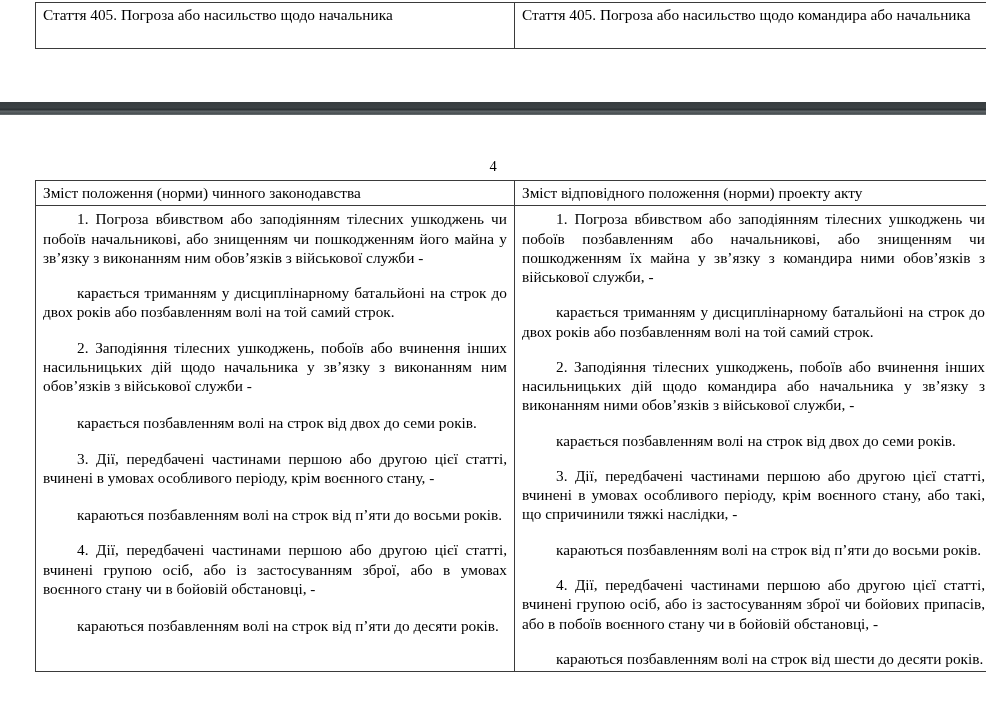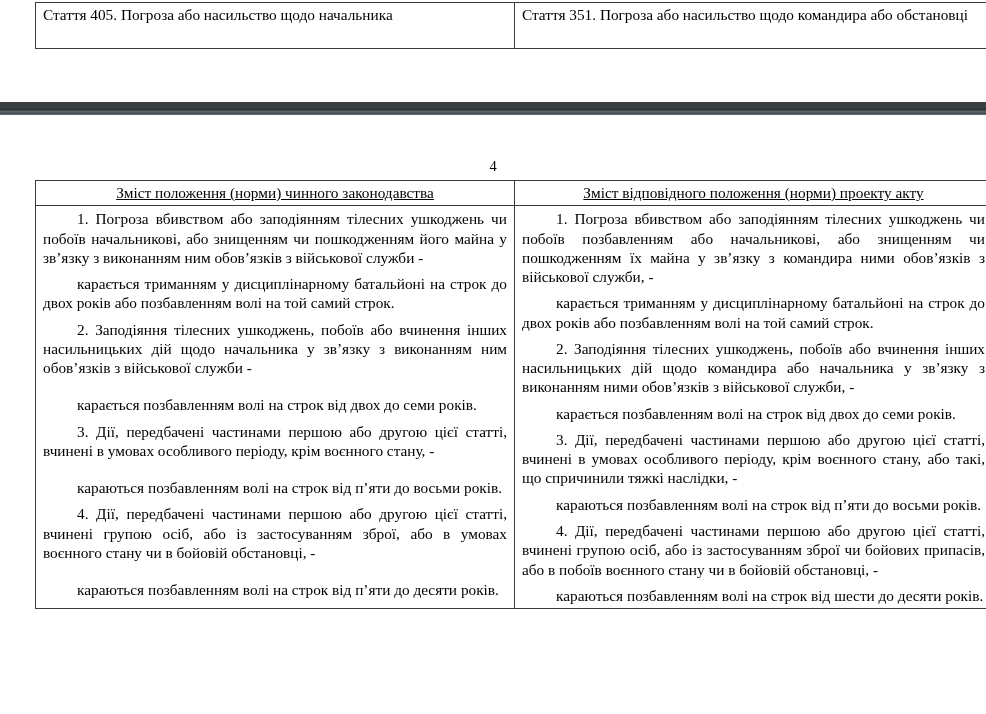--- a/index.html
+++ b/index.html
@@ -34,26 +34,25 @@
     border: 1.2px solid #3a3a3a;
     vertical-align: top;
     padding: 2px 7px 3px 7px;
     font-size: 15.3px;
     line-height: 1.26;
   }
   .col-left  { width: 464px; }
   .col-right { width: 463px; }
 
   .hdr {
-    text-align: center;
+    text-align: left;
     font-weight: normal;
     font-size: 15.3px;
     padding-top: 1px;
     padding-bottom: 2px;
-    text-decoration: underline;
   }
 
   
   #table-top {
     left: 35px;
     top: 2px;
     width: 927px;
   }
   #table-top td {
     height: 40px;
@@ -100,38 +99,38 @@
     padding-top: 3px;
   }
 
   .para {
     margin: 0;
     text-indent: 34px;
     text-align: justify;
     text-align-last: left;
   }
   .para + .para {
-    margin-top: 7px;
+    margin-top: 16px;
   }
   .spacer-line {
     height: 18px;
   }
   b { font-weight: normal; }
 </style>
 </head>
 <body>
 
 <div class="page">
 
   <table class="cmp-table" id="table-top">
     <tbody>
         <tr>
       <td class="col-left center-one-line">Стаття 405. Погроза або насильство щодо начальника</td>
       <td class="col-right">
-        <span>Стаття 351. Погроза або насильство щодо </span><b>командира або</b><span> обстановці</span>
+        <span>Стаття 405. Погроза або насильство щодо </span><b>командира або</b><span> начальника</span>
       </td>
     </tr>
   </tbody>
     </table>
 
   <div class="page-break-band"></div>
 
   <div class="page-number">4</div>
 
   <table class="cmp-table" id="table-main">

